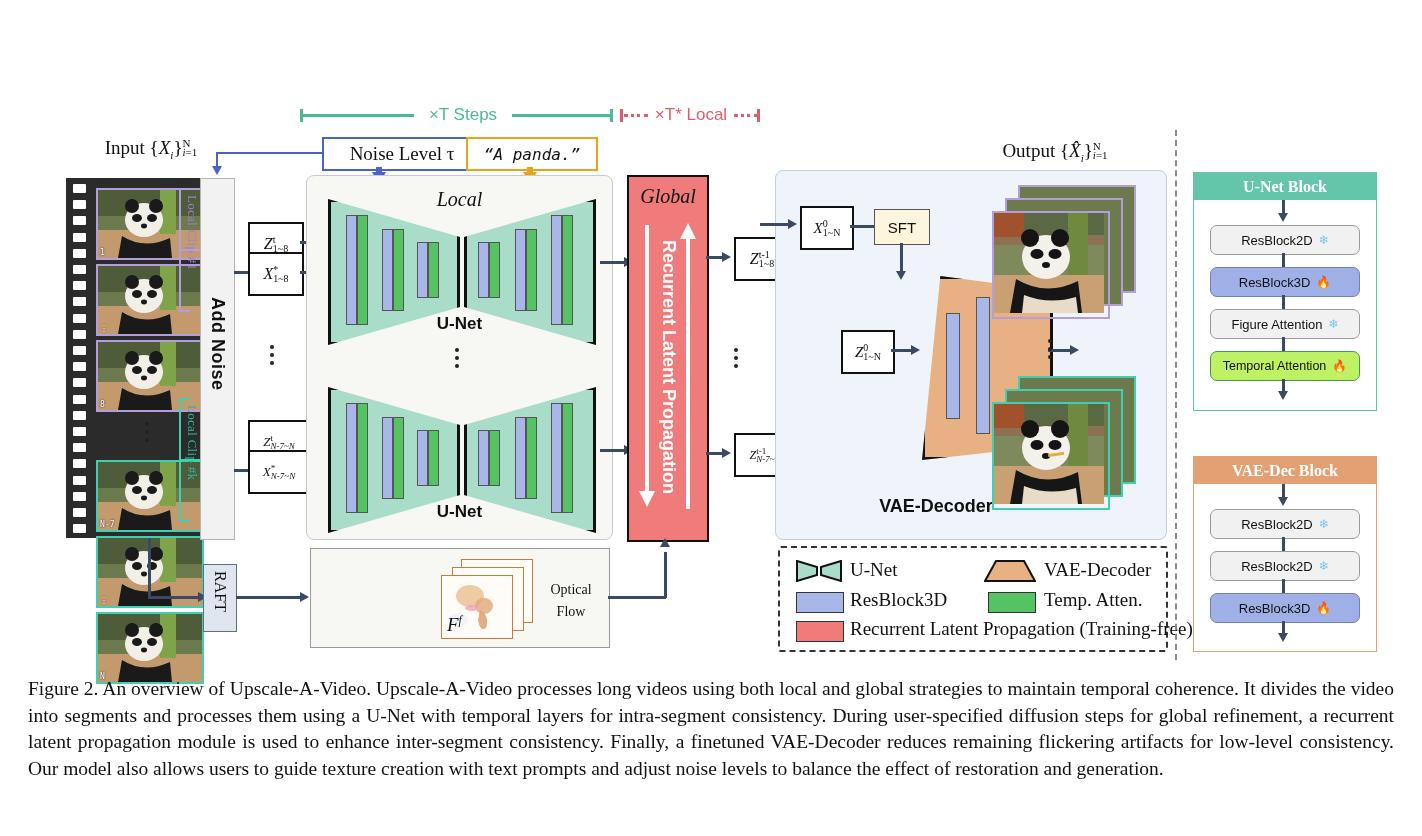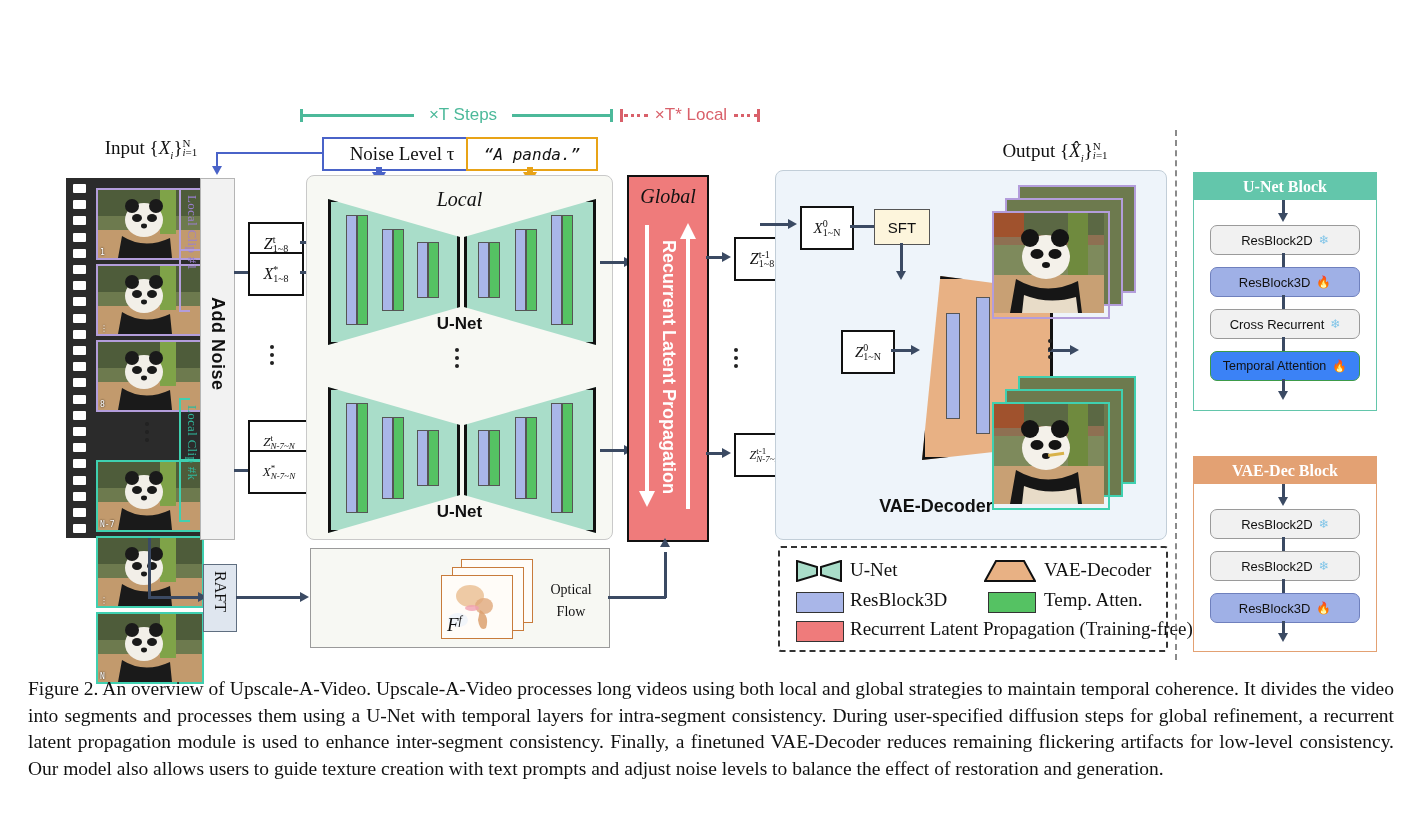--- a/index.html
+++ b/index.html
@@ -61,21 +61,21 @@
   
   .rb{position:absolute;border:1.5px solid #63c6ab;background:#fff;}
   .rb .hd{height:27px;background:#63c6ab;color:#fff;font-size:16px;font-weight:bold;
           display:flex;align-items:center;justify-content:center;font-family:"Liberation Serif",serif;}
   .rb.vae{border-color:#e3a173;}
   .rb.vae .hd{background:#e3a173;}
   .rblk{position:absolute;left:16px;right:16px;height:28px;border-radius:7px;border:1.5px solid #9a9a9a;
         background:#f1f1f1;display:flex;align-items:center;justify-content:center;gap:6px;
         font-family:"Liberation Sans",sans-serif;font-size:13px;color:#111;}
   .rblk.blue{background:#9fb0e6;border-color:#6f80bd;}
-  .rblk.green{background:#3b82f6;border-color:#3d9b49;}
+  .rblk.green{background:#bef264;border-color:#3d9b49;}
   .snow{font-size:12px;}
   .connl{position:absolute;width:2.5px;background:#3b4a63;}
   .divider{position:absolute;border-left:2px dashed #8a8a8a;}
 
   .cap{position:absolute;left:28px;top:676px;width:1366px;font-size:19.5px;line-height:26.6px;text-align:justify;
        font-family:"Liberation Serif",serif;}
 
   .stepline{position:absolute;height:2.5px;}
   .stepcap{position:absolute;height:13px;width:3px;}
 </style>
@@ -593,21 +593,21 @@
   </div>
   <div class="connl" style="left:88px;top:80px;height:14px;"></div>
 
   <div class="rblk blue" style="top:94px;">
     <span>ResBlock3D</span>
     <span class="snow">🔥</span>
   </div>
   <div class="connl" style="left:88px;top:122px;height:14px;"></div>
 
   <div class="rblk" style="top:136px;">
-    <span>Cross Recurrent</span>
+    <span>Figure Attention</span>
     <span class="snow" style="color:#7fc4e8;">❄</span>
   </div>
   <div class="connl" style="left:88px;top:164px;height:14px;"></div>
 
   <div class="rblk green" style="top:178px;font-size:12.5px;">
     <span>Temporal Attention</span>
     <span class="snow">🔥</span>
   </div>
   <div class="connl" style="left:88px;top:206px;height:14px;"></div>
   <div class="ah d" style="left:84px;top:218px;"></div>

